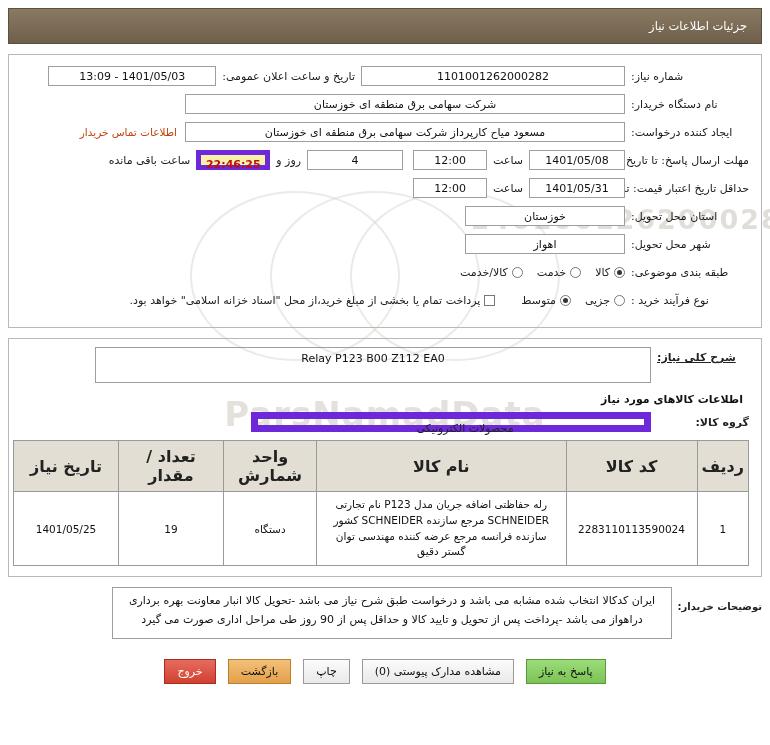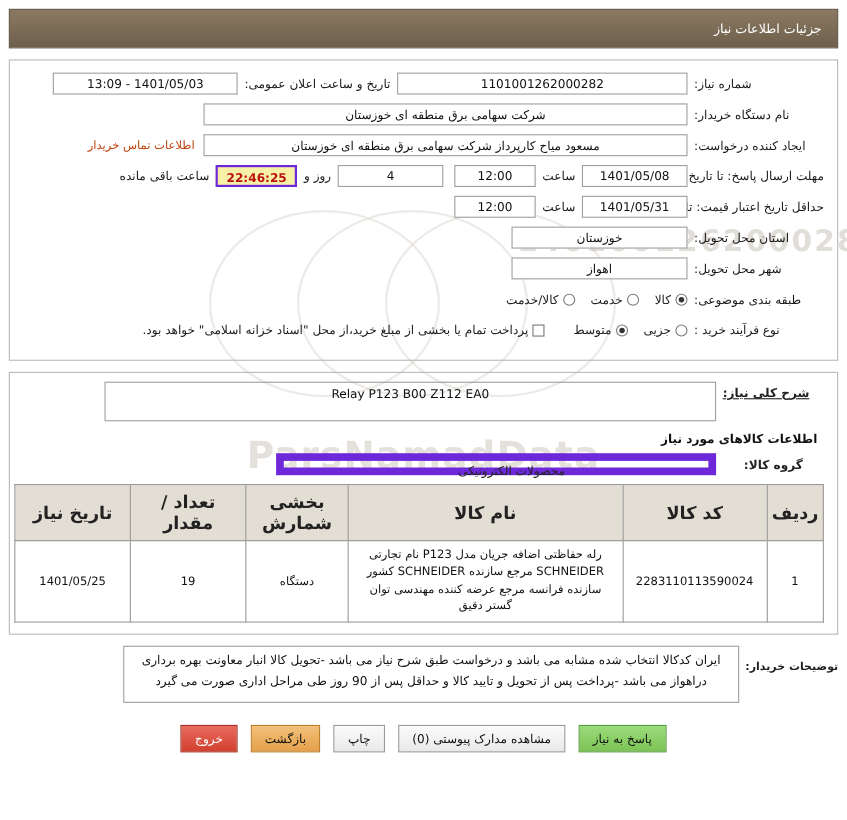--- a/index.html
+++ b/index.html
@@ -143,21 +143,21 @@
     color: #1a1a1a;
   }
   .link {
     color: #c1440e;
     font-size: 10.5px;
     text-decoration: none;
     padding: 0 8px;
     white-space: nowrap;
   }
   .countdown {
-    border: 2px solid #6d28d9;
+    border: 5px solid #6d28d9;
     background: #f7f1a8;
     color: #b11;
     font-weight: bold;
     height: 20px;
     line-height: 20px;
     width: 74px;
     text-align: center;
     font-size: 11px;
     box-sizing: border-box;
   }
@@ -237,21 +237,21 @@
   .group-row {
     display: flex;
     align-items: center;
     justify-content: flex-start;
     margin: 0 0 8px 0;
   }
   .group-label {
     font-size: 11px;
     font-weight: bold;
     width: 92px;
-    text-align: center;
+    text-align: right;
     padding-left: 6px;
     white-space: nowrap;
   }
   .group-box {
     border: 7px solid #6d28d9;
     background: transparent;
     width: 400px;
     height: 20px;
     line-height: 20px;
     font-size: 11px;
@@ -469,21 +469,21 @@
       <div class="group-label">گروه کالا:</div>
       <div class="group-box">محصولات الکترونیکی</div>
     </div>
 
     <table class="items">
       <thead>
         <tr>
           <th style="width:34px">ردیف</th>
           <th style="width:122px">کد کالا</th>
           <th>نام کالا</th>
-          <th style="width:84px">بخشی شمارش</th>
+          <th style="width:84px">واحد شمارش</th>
           <th style="width:96px">تعداد / مقدار</th>
           <th style="width:96px">تاریخ نیاز</th>
         </tr>
       </thead>
       <tbody>
         <tr>
           <td>1</td>
           <td>2283110113590024</td>
           <td class="namecell">رله حفاظتی اضافه جریان مدل P123 نام تجارتی SCHNEIDER مرجع سازنده SCHNEIDER کشور سازنده فرانسه مرجع عرضه کننده مهندسی توان گستر دقیق</td>
           <td>دستگاه</td>

